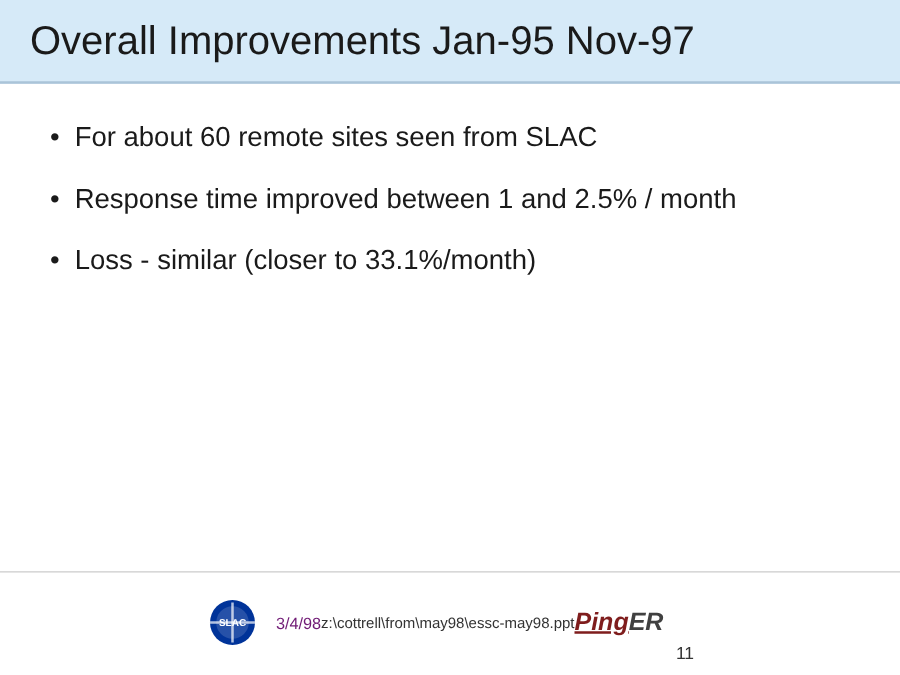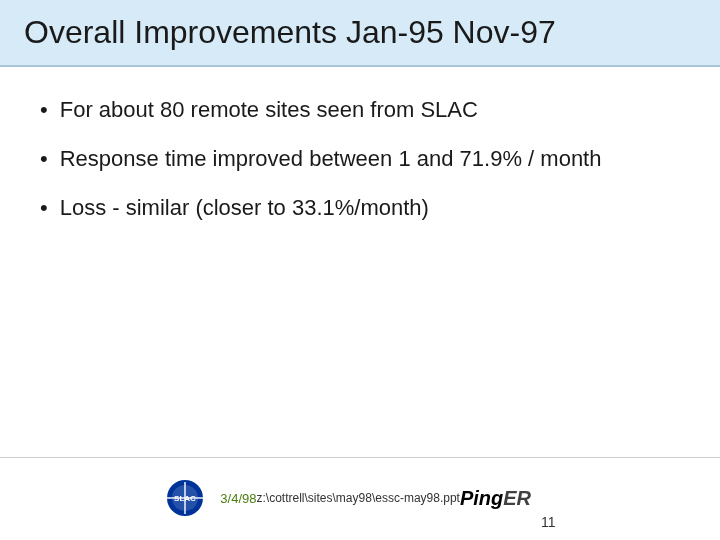--- a/index.html
+++ b/index.html
@@ -83,21 +83,21 @@
     }
 
     
     .slac-logo {
       display: flex;
       align-items: center;
     }
 
     .footer-date {
       font-size: 13px;
-      color: #4d7c0f;
+      color: #701a75;
       margin-left: 8px;
     }
 
     .footer-center {
       font-size: 12px;
       color: #333333;
       text-align: center;
     }
 
     .footer-right {
@@ -107,21 +107,22 @@
     }
 
     
     .pinger-logo {
       font-size: 20px;
       font-weight: bold;
       font-style: italic;
     }
 
     .ping-text {
-      color: #000000;
+      color: #7f1d1d;
+      text-decoration: underline;
     }
 
     .er-text {
       color: #404040;
     }
 
     .page-number {
       font-size: 14px;
       color: #333333;
       margin-top: 48px;
@@ -134,26 +135,26 @@
 
   <div class="title-bar">
     <h1 class="title-text">Overall Improvements Jan-95 Nov-97</h1>
   </div>
 
   <div class="content-area">
     <ul class="bullet-list">
 
       <li>
         <span class="bullet-dot">•</span>
-        <span class="bullet-text">For about 80 remote sites seen from SLAC</span>
+        <span class="bullet-text">For about 60 remote sites seen from SLAC</span>
       </li>
 
       <li>
         <span class="bullet-dot">•</span>
-        <span class="bullet-text">Response time improved between 1 and 71.9% / month</span>
+        <span class="bullet-text">Response time improved between 1 and 2.5% / month</span>
       </li>
 
       <li>
         <span class="bullet-dot">•</span>
         <span class="bullet-text">Loss - similar (closer to 33.1%/month)</span>
       </li>
 
     </ul>
   </div>
 
@@ -171,21 +172,21 @@
           <line x1="21" y1="3" x2="21" y2="35" stroke="white" stroke-width="2" opacity="0.7"></line>
           <line x1="3" y1="19" x2="39" y2="19" stroke="white" stroke-width="2" opacity="0.7"></line>
 
           <text x="21" y="22" text-anchor="middle" fill="white" font-size="8" font-weight="bold" font-family="Arial">SLAC</text>
         </svg>
       </div>
       <span class="footer-date">3/4/98</span>
     </div>
 
     <div class="footer-center">
-      <span>z:\cottrell\sites\may98\essc-may98.ppt</span>
+      <span>z:\cottrell\from\may98\essc-may98.ppt</span>
     </div>
 
     <div class="footer-right">
       <div class="pinger-logo">
         <span class="ping-text">Ping</span><span class="er-text">ER</span>
       </div>
       <span class="page-number">11</span>
     </div>
 
   </div>

